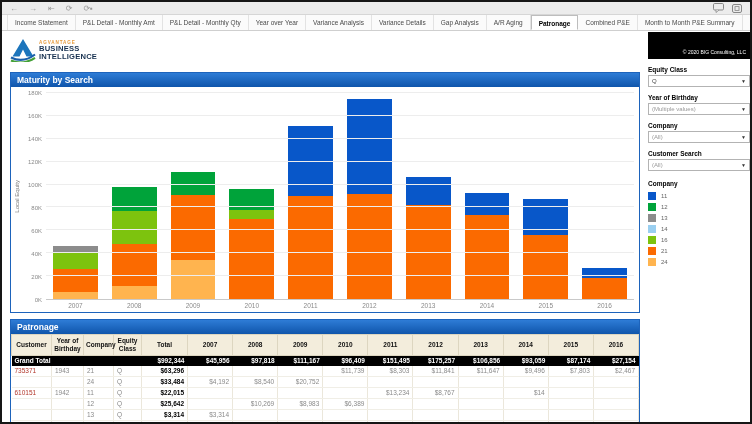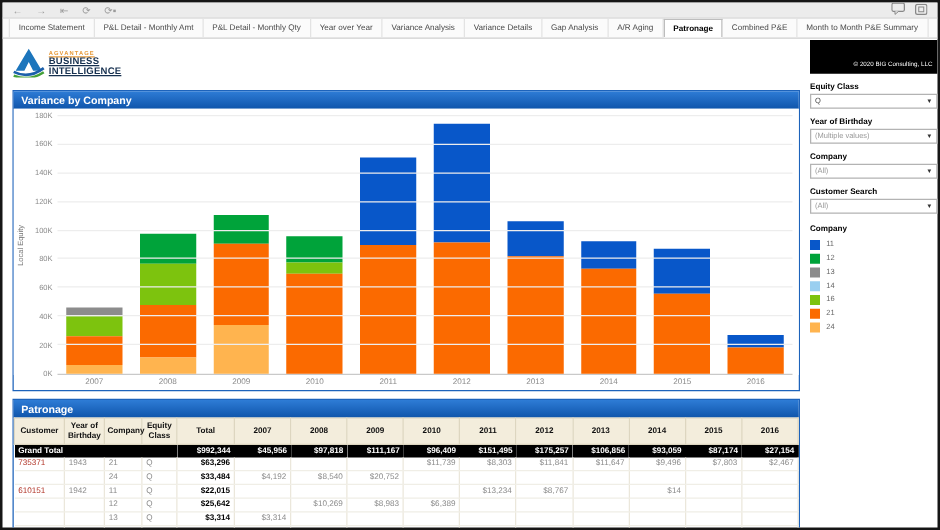--- a/index.html
+++ b/index.html
@@ -16,21 +16,21 @@
   
   .tabbar { height:16px; background:#fbfbfb; border-bottom:1px solid #cfcfcf; display:flex; align-items:stretch; padding-left:5px; overflow:hidden; }
   .tab { font-size:6.5px; color:#4a4a4a; padding:0 7px; line-height:15px; border-right:1px solid #e3e3e3; white-space:nowrap; cursor:pointer; }
   .tab:first-child { border-left:1px solid #e3e3e3; }
   .tab.active { background:#fff; font-weight:bold; color:#000; border:1px solid #bdbdbd; border-bottom:1px solid #fff; }
 
   
   .main-col { position:absolute; left:8px; top:33px; width:630px; }
   .header-row { display:flex; height:30px; }
   .logo { width:120px; display:flex; gap:3px; align-items:center; }
-  .logo-text div { white-space:nowrap;text-decoration:underline; }
+  .logo-text div { white-space:nowrap; }
   .logo-l1 { font-size:4.6px; font-weight:bold; color:#e79b3c; letter-spacing:0.9px; }
   .logo-l2, .logo-l3 { font-size:7.6px; font-weight:bold; color:#16304f; line-height:7.4px; letter-spacing:0.2px; }
   .title-bar { flex:1; background:#000; height:27px; margin-top:1px; display:flex; align-items:center; justify-content:center; color:#fff; font-weight:bold; font-size:15px; }
 
   
   .section { border:1px solid #1d63bb; }
   .chart-section { margin-top:7px; }
   .section-head { height:14px; background:linear-gradient(180deg,#2e7cd6,#0f55ab); color:#fff; font-weight:bold; font-size:8.5px; line-height:14px; padding-left:6px; }
 
   
@@ -127,21 +127,21 @@
         </svg>
         <div class="logo-text">
           <div class="logo-l1">AGVANTAGE</div>
           <div class="logo-l2">BUSINESS</div>
           <div class="logo-l3">INTELLIGENCE</div>
         </div>
       </div>
     </div>
 
     <div class="section chart-section">
-      <div class="section-head">Variance by Company</div>
+      <div class="section-head">Maturity by Search</div>
       <div class="chart-body">
         <div class="ylab-wrap">
           <span class="ylab">Local Equity</span>
         </div>
         <div class="yticks" id="yticks">
             <div class="ytick" style="bottom: 0%;">0K</div>
             <div class="ytick" style="bottom: 11.1111%;">20K</div>
             <div class="ytick" style="bottom: 22.2222%;">40K</div>
             <div class="ytick" style="bottom: 33.3333%;">60K</div>
             <div class="ytick" style="bottom: 44.4444%;">80K</div>

